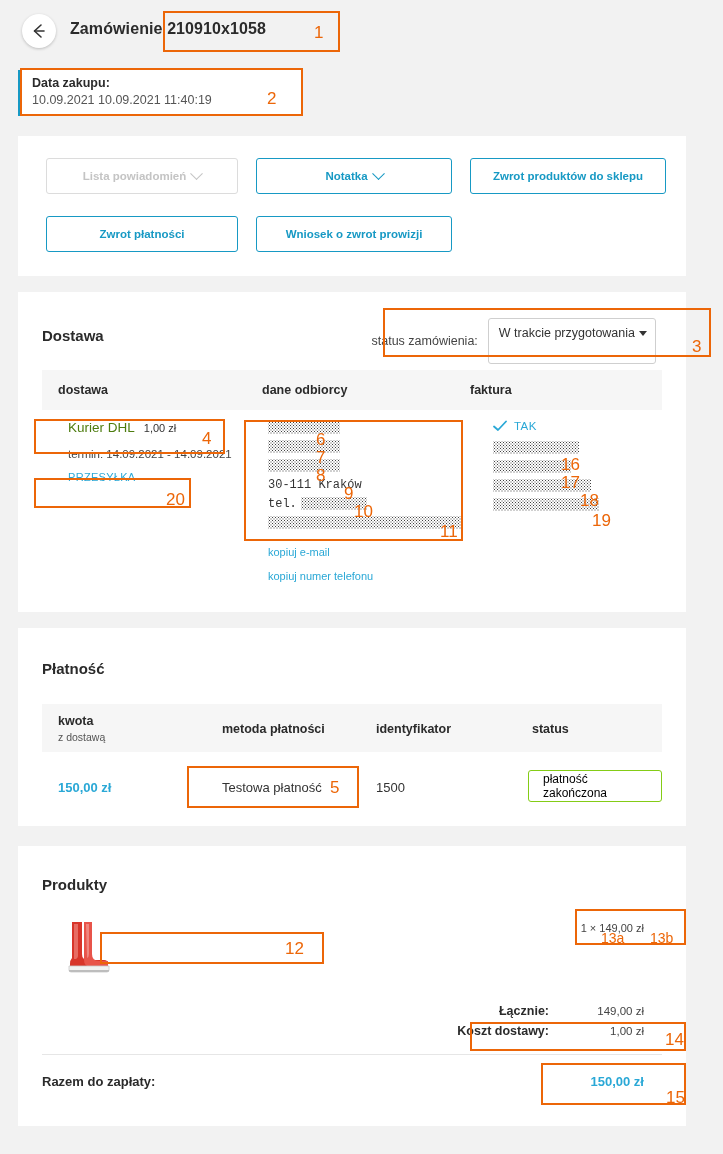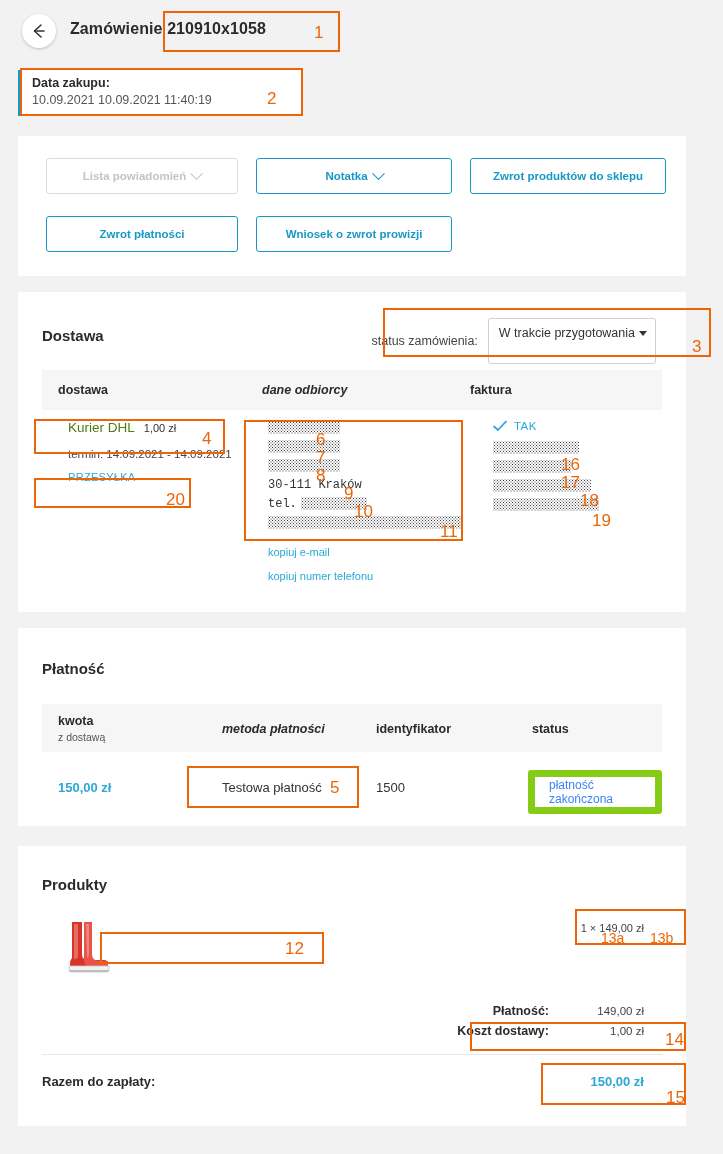--- a/index.html
+++ b/index.html
@@ -152,21 +152,21 @@
     left: 24px;
     width: 620px; height: 40px;
     background: #f6f6f6;
   }
   .delivery-card .table-head { top: 78px; }
   .th {
     position: absolute; top: 13px;
     font-size: 12.5px; font-weight: bold; color: #2b2b2b;
   }
   .th.c1 { left: 16px; }
-  .th.c2 { left: 220px; font-style: italic; }
+  .th.c2 { left: 220px; }
   .th.c3 { left: 428px; }
 
   .col { position: absolute; }
   .col-delivery { left: 50px; top: 128px; }
   .col-recipient { left: 250px; top: 128px; }
   .col-invoice { left: 475px; top: 128px; }
 
   .carrier-line { display: flex; align-items: baseline; gap: 9px; }
   .carrier-name { font-size: 13.5px; color: #4d7c0f; }
   .carrier-price { font-size: 11px; color: #333; }
@@ -216,22 +216,22 @@
   .th-sub {
     position: absolute; left: 16px; top: 27px;
     font-size: 10.5px; color: #555; font-weight: normal;
   }
   .pay-row { position: absolute; left: 24px; top: 140px; width: 620px; height: 44px; }
   .pay-amount { position: absolute; left: 16px; top: 12px; font-size: 13px; color: #2aa8d6; font-weight: bold; }
   .pay-method { position: absolute; left: 180px; top: 12px; font-size: 13px; color: #333; }
   .pay-id { position: absolute; left: 334px; top: 12px; font-size: 13px; color: #333; }
   .pay-status {
     position: absolute; left: 486px; top: 2px;
-    border: 7px solid #84cc16; border-radius: 3px;
-    background: #ffffff; color: #3b82f6;
+    border: 1px solid #84cc16; border-radius: 3px;
+    background: #ffffff; color: #000000;
     font-size: 12px; height: 30px; padding: 0 14px;
     display: flex; align-items: center; cursor: pointer;
   }
 
   
   .products-card { top: 846px; height: 280px; }
   .products-card .section-title { left: 24px; top: 30px; }
 
   .product-row { position: absolute; left: 40px; top: 68px; display: flex; gap: 16px; }
   .thumb { width: 62px; height: 62px; position: relative; }
@@ -420,21 +420,21 @@
           <path d="M11 56 L51 56 L51 57 Q51 58 49 58 L13 58 Q11 58 11 57 Z" fill="#bdbdbd"></path>
         </g>
       </svg>
     </div>
   </div>
 
   <div class="unit-price">1 × 149,00 zł</div>
 
   <div class="totals">
     <div class="tot-row">
-      <span class="tot-label">Płatność:</span>
+      <span class="tot-label">Łącznie:</span>
       <span class="tot-value">149,00 zł</span>
     </div>
     <div class="tot-row">
       <span class="tot-label">Koszt dostawy:</span>
       <span class="tot-value">1,00 zł</span>
     </div>
   </div>
 
   <div class="divider"></div>
   <div class="grand-label">Razem do zapłaty:</div>

